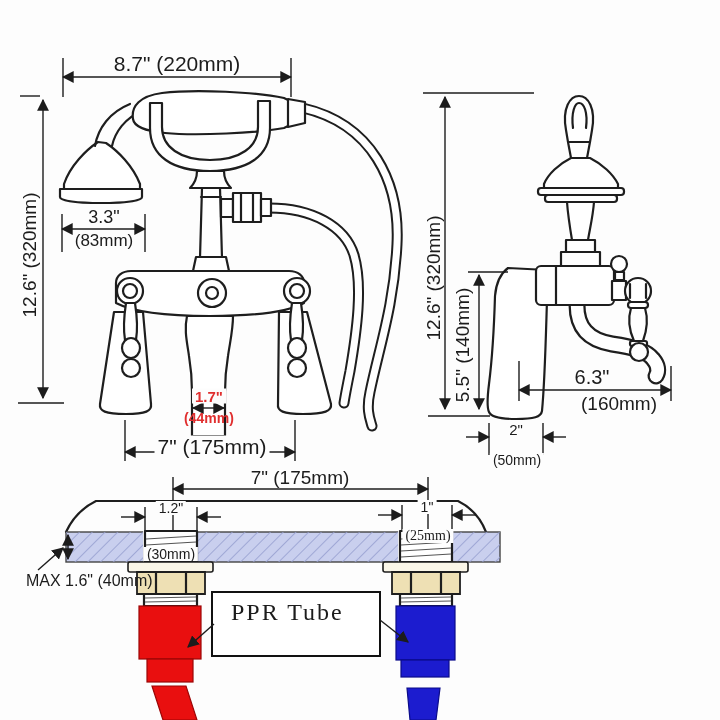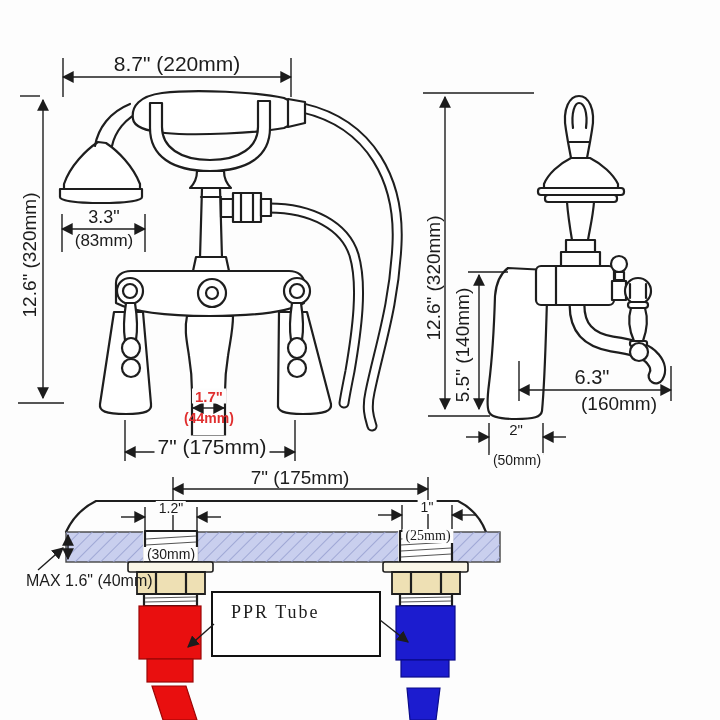--- a/index.html
+++ b/index.html
@@ -21,21 +21,21 @@
   .spout-out{stroke:#1e1e1e;stroke-width:17;fill:none;stroke-linecap:round;}
   .spout-in{stroke:#fff;stroke-width:12.5;fill:none;stroke-linecap:round;}
 
   .lbl{position:absolute;transform:translate(-50%,-50%);white-space:nowrap;line-height:1;}
   .vlbl{position:absolute;transform:translate(-50%,-50%) rotate(-90deg);white-space:nowrap;line-height:1;}
   .bg{background:#fdfdfd;padding:0 3px;}
   .red{color:var(--c-dim-red,#e02f2f);font-weight:bold;}
   .note{position:absolute;left:296px;top:70px;transform:translateY(-50%);font-size:18px;
         color:var(--c-note-red,#a84040);background:rgba(0,0,0,.05);padding:3px 4px;white-space:nowrap;}
   .serif{font-family:"Liberation Serif",serif;}
-  .ppr1{position:absolute;left:231px;top:612px;transform:translateY(-50%);font-size:18px;letter-spacing:2px;}
+  .ppr1{position:absolute;left:231px;top:612px;transform:translateY(-50%);font-size:24px;letter-spacing:2px;}
   .ppr2{position:absolute;left:227px;top:637px;transform:translateY(-50%);font-size:19px;font-weight:bold;
         color:var(--c-not-included-red,#b03030);letter-spacing:1px;}
   .max{position:absolute;left:26px;top:581px;transform:translateY(-50%);font-size:16px;}
   .f21{font-size:21px;} .f20{font-size:20px;} .f19{font-size:19px;} .f18{font-size:18px;}
   .f17{font-size:17px;} .f15{font-size:15px;} .f14{font-size:14px;text-align:center;}
 </style>
 </head>
 <body>
 
 <div class="canvas">

